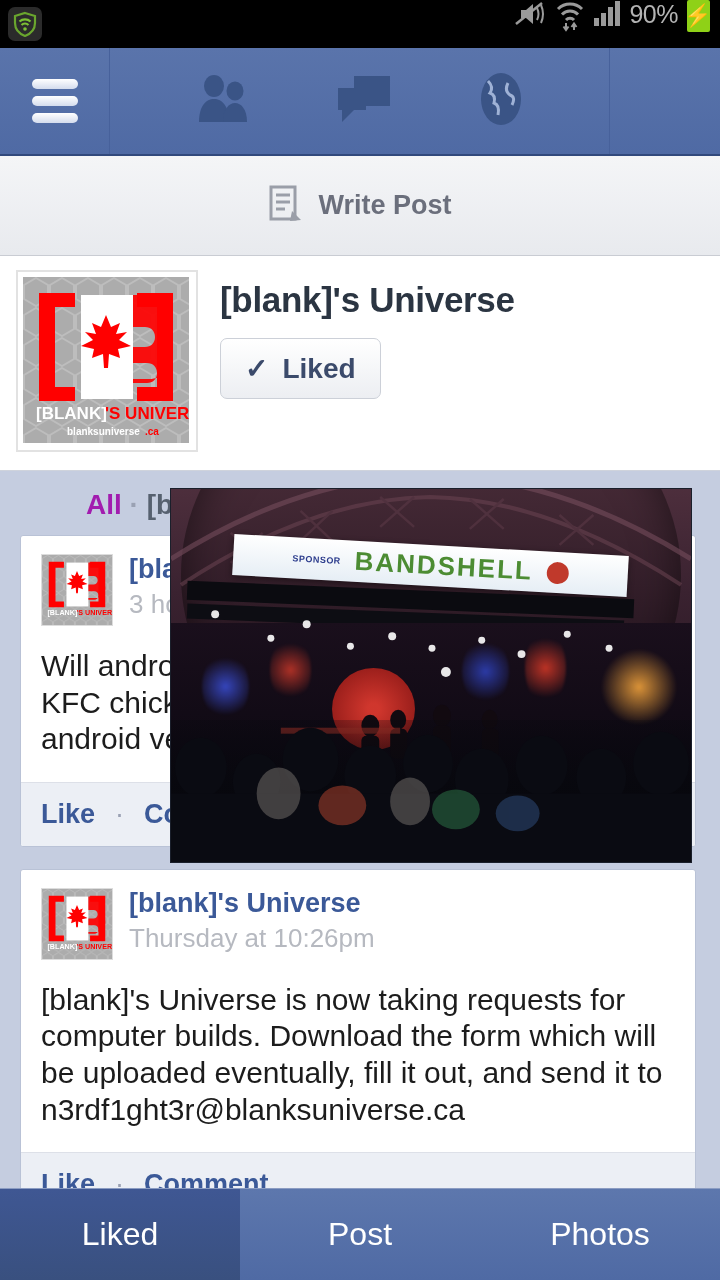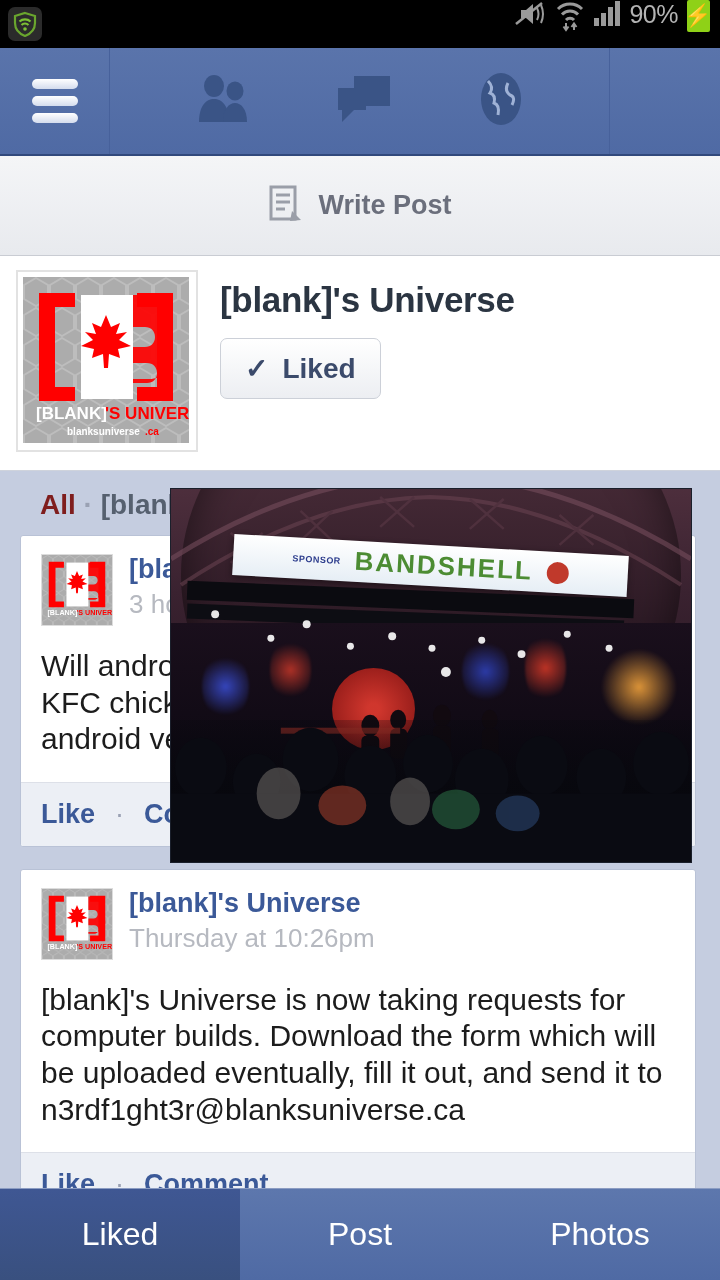--- a/index.html
+++ b/index.html
@@ -94,21 +94,21 @@
     margin-top: 18px; display:inline-flex; align-items:center; gap:14px;
     padding: 13px 24px; border:1px solid #ccd0d8; border-radius:7px;
     background: linear-gradient(#ffffff, #eceef2);
   }
   .liked-check { font-size: 28px; color:#3b4a6b; font-weight:bold;}
   .liked-txt { font-size: 28px; color:#3b4a6b; font-weight:bold;}
 
   
   .feed { background: #c5cde0; padding: 0 0 0 0; height: 730px; overflow:hidden;}
   .filterrow { padding: 18px 0 14px 40px; font-size:28px; font-weight:bold; }
-  .f-all { color:#7f1d1d; }
+  .f-all { color:#a21caf;margin-left:46px; }
   .f-dot { color:#9aa1b3; }
   .f-name { color:#56606f; }
 
   .post {
     background:#ffffff; margin: 0 24px 22px 20px;
     border:1px solid #b9c2d6; border-radius:3px; overflow:hidden;
   }
   .post-head { display:flex; padding: 18px 0 0 20px; }
   .post-av { width:72px; height:72px; border:1px solid #dddddd; flex:none; }
   .post-hmeta { padding-left: 16px; }

